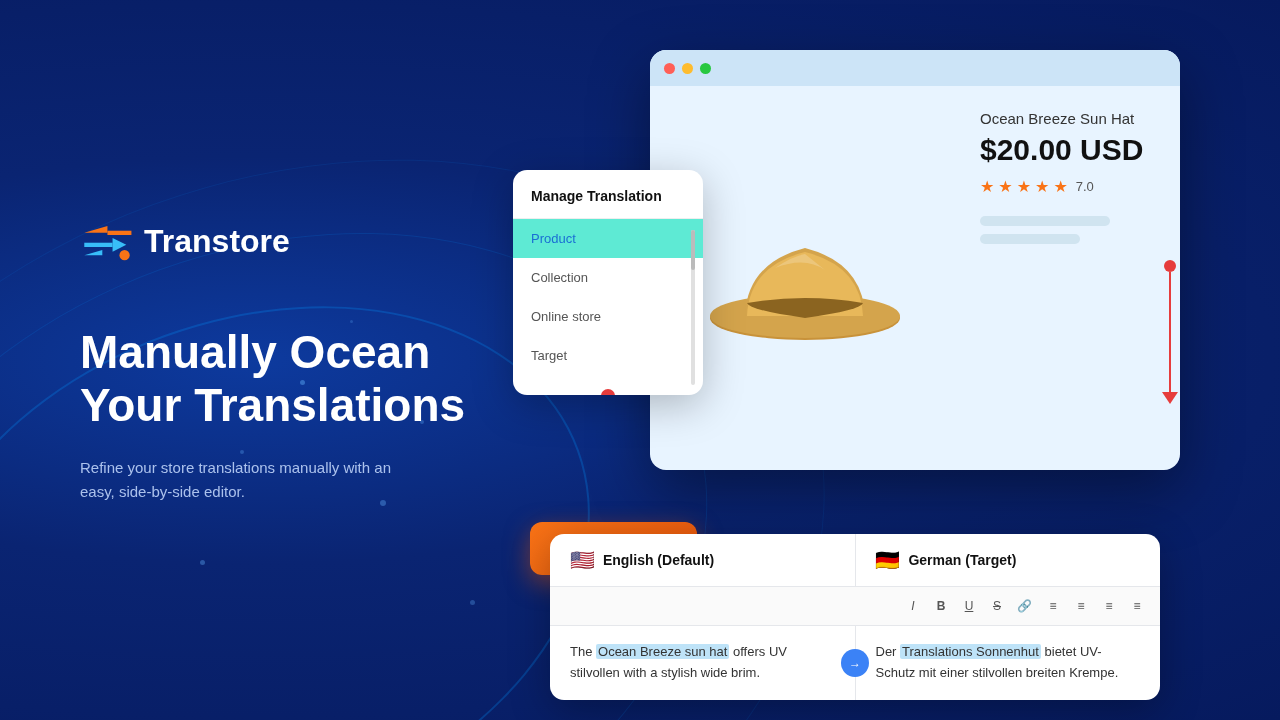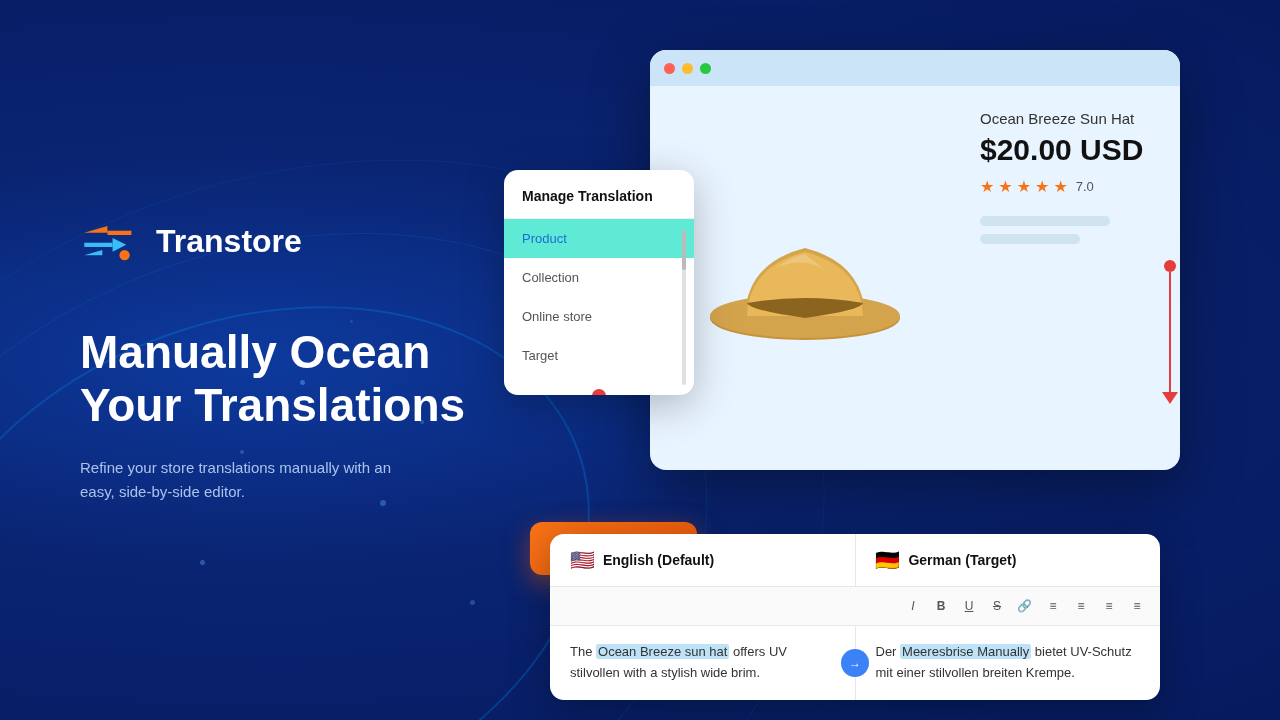--- a/index.html
+++ b/index.html
@@ -73,21 +73,21 @@
     
     .left-panel {
       flex: 0 0 420px;
       color: white;
     }
 
     .logo {
       display: flex;
       align-items: center;
       margin-bottom: 60px;
-      gap: 16px;
+      gap: 4px;
     }
 
     .logo-icon {
       width: 60px;
       height: 50px;
     }
 
     .logo-text {
       font-size: 32px;
       font-weight: 700;
@@ -233,21 +233,21 @@
       height: 0;
       border-left: 8px solid transparent;
       border-right: 8px solid transparent;
       border-top: 12px solid #e63c3c;
     }
 
     
     .manage-panel {
       position: absolute;
       top: 170px;
-      left: 4px;
+      left: 13px;
       width: 190px;
       background: white;
       border-radius: 14px;
       box-shadow: 0 10px 40px rgba(0,0,0,0.25);
       overflow: hidden;
       padding-bottom: 20px;
     }
 
     .manage-panel-header {
       padding: 18px 18px 14px;
@@ -617,19 +617,19 @@
       </div>
 
       <div class="editor-body" style="position:relative;">
         <div class="editor-source">
           <span>The </span><span class="highlighted-text">Ocean Breeze sun hat</span><span> offers UV stilvollen with a stylish wide brim.</span>
         </div>
 
         <div class="translate-between-arrow">→</div>
 
         <div class="editor-target" contenteditable="true" style="">
-          <span>Der </span><span class="highlighted-text-de">Meeresbrise Manually</span><span> bietet UV-Schutz mit einer stilvollen breiten Krempe.</span>
+          <span>Der </span><span class="highlighted-text-de">Translations Sonnenhut</span><span> bietet UV-Schutz mit einer stilvollen breiten Krempe.</span>
         </div>
       </div>
     </div>
 
   </div>
 </div>
 
 </body></html>

